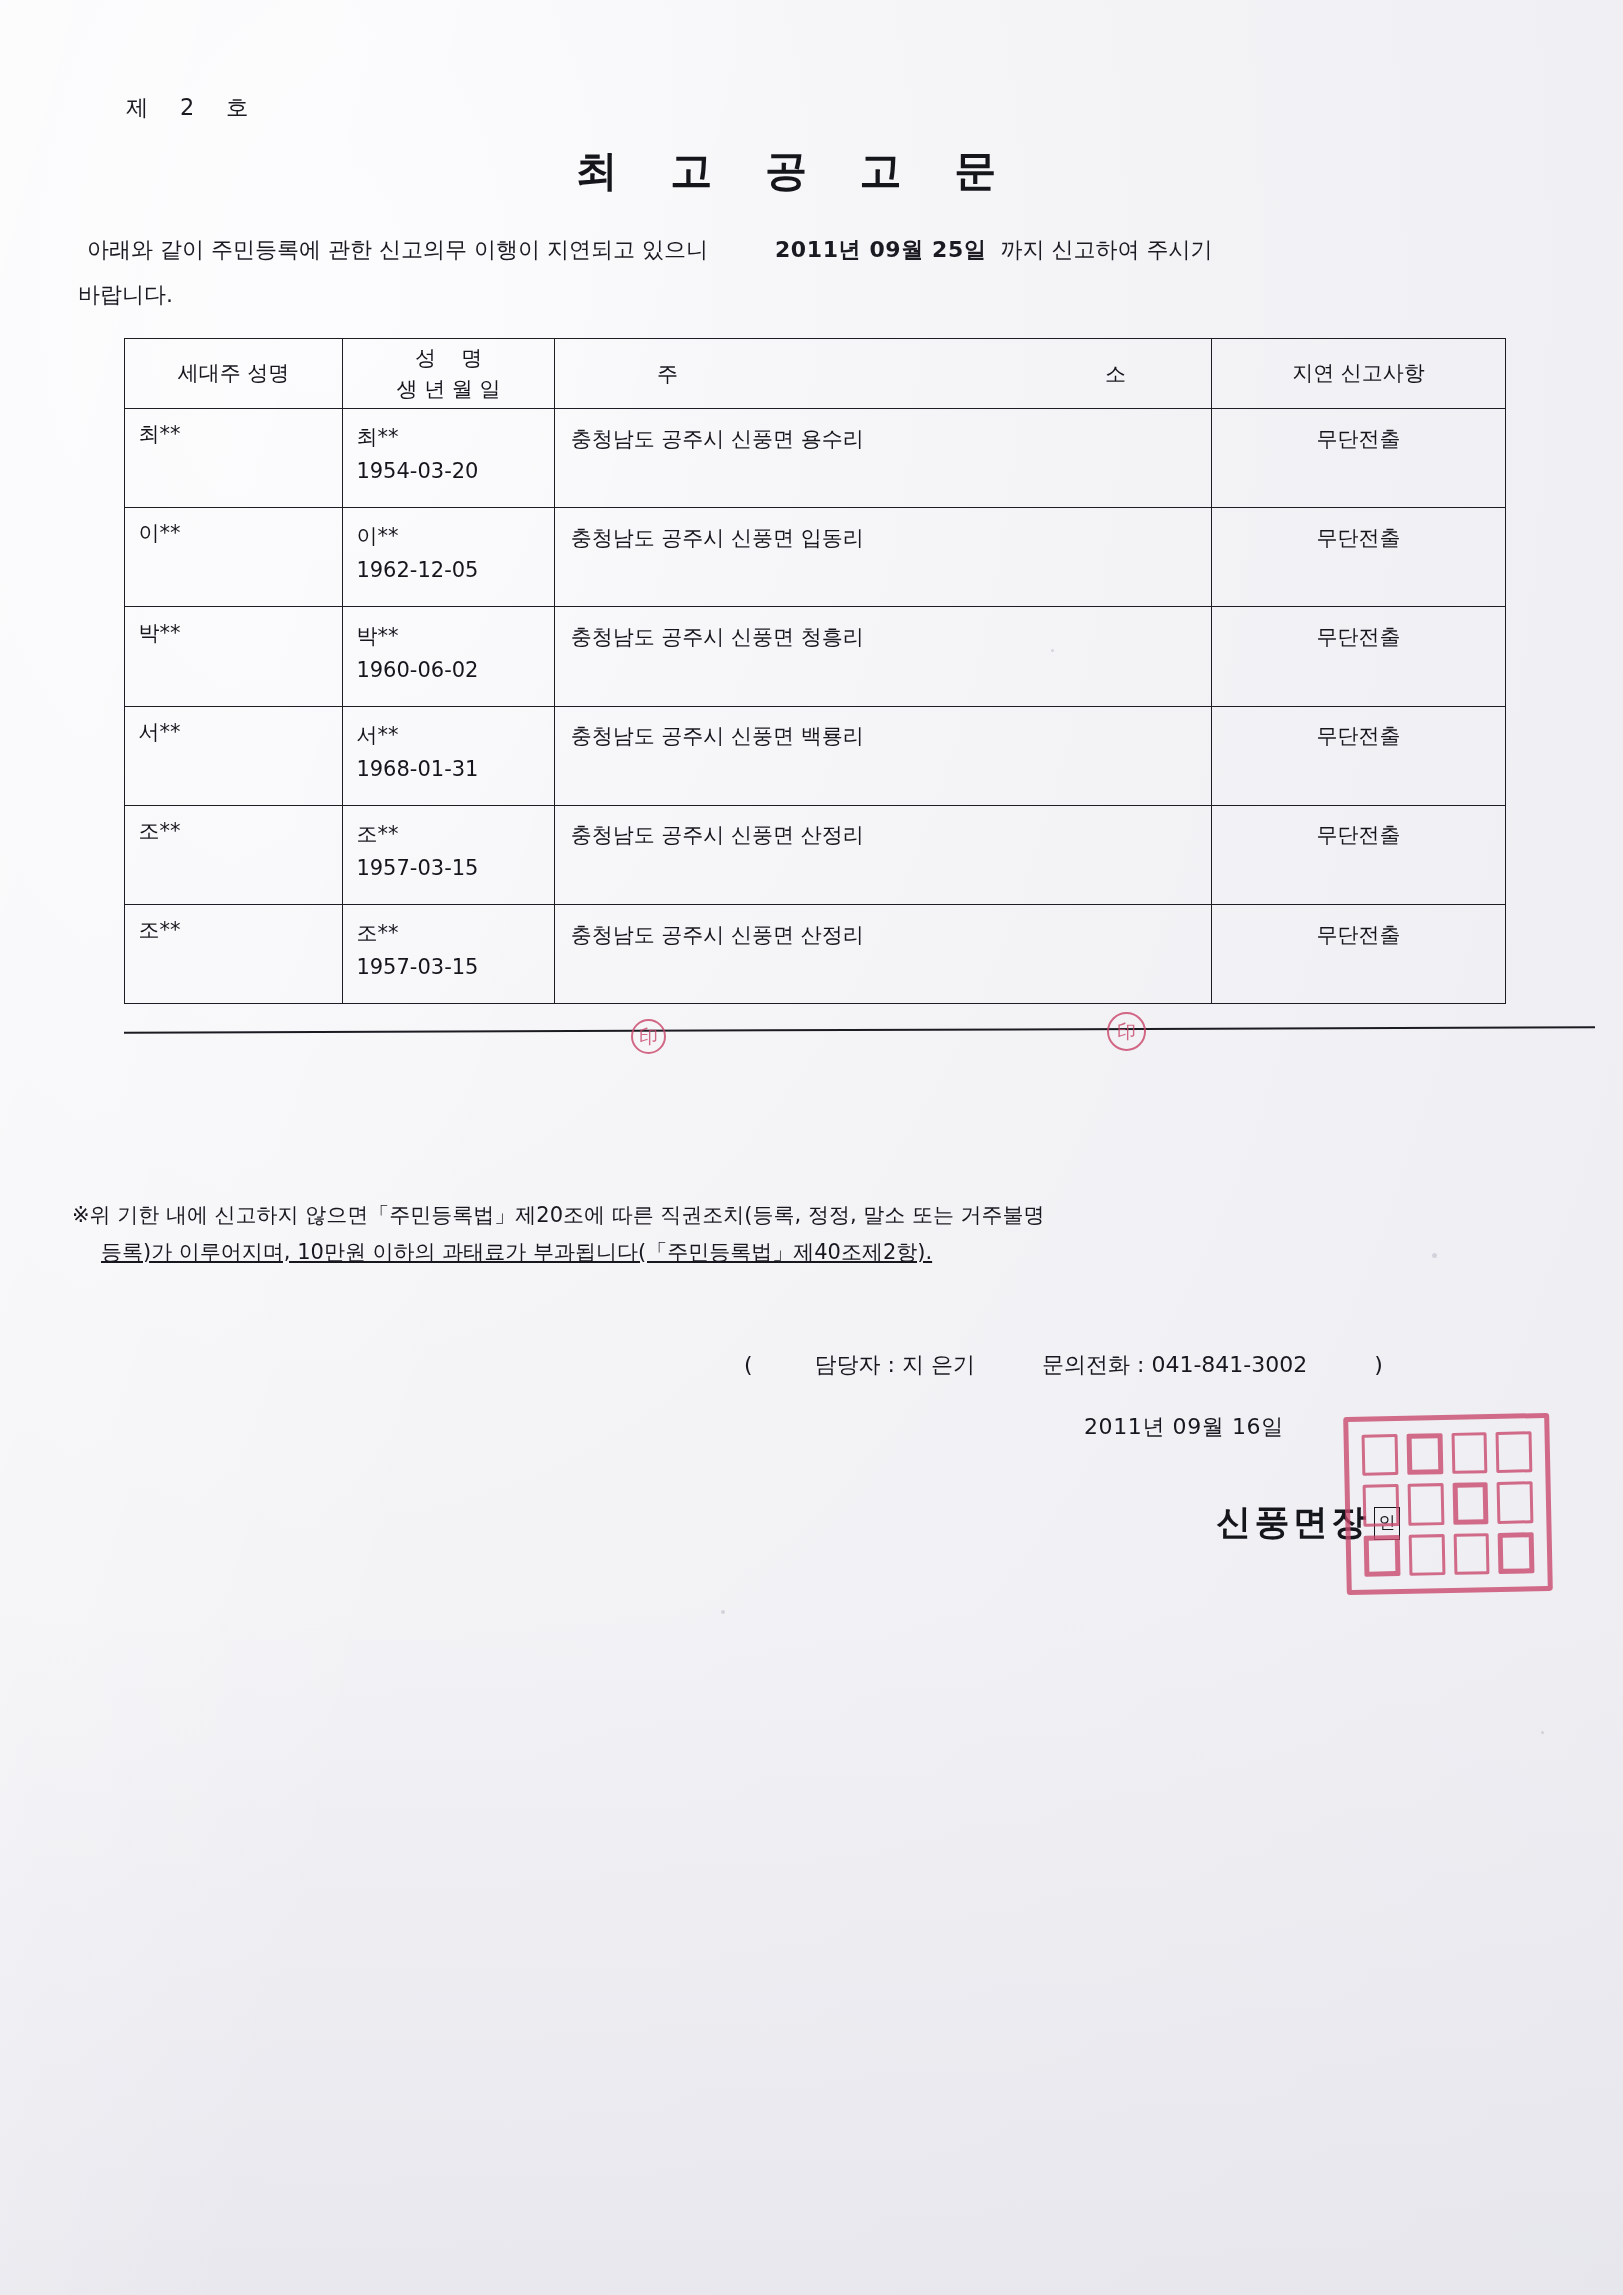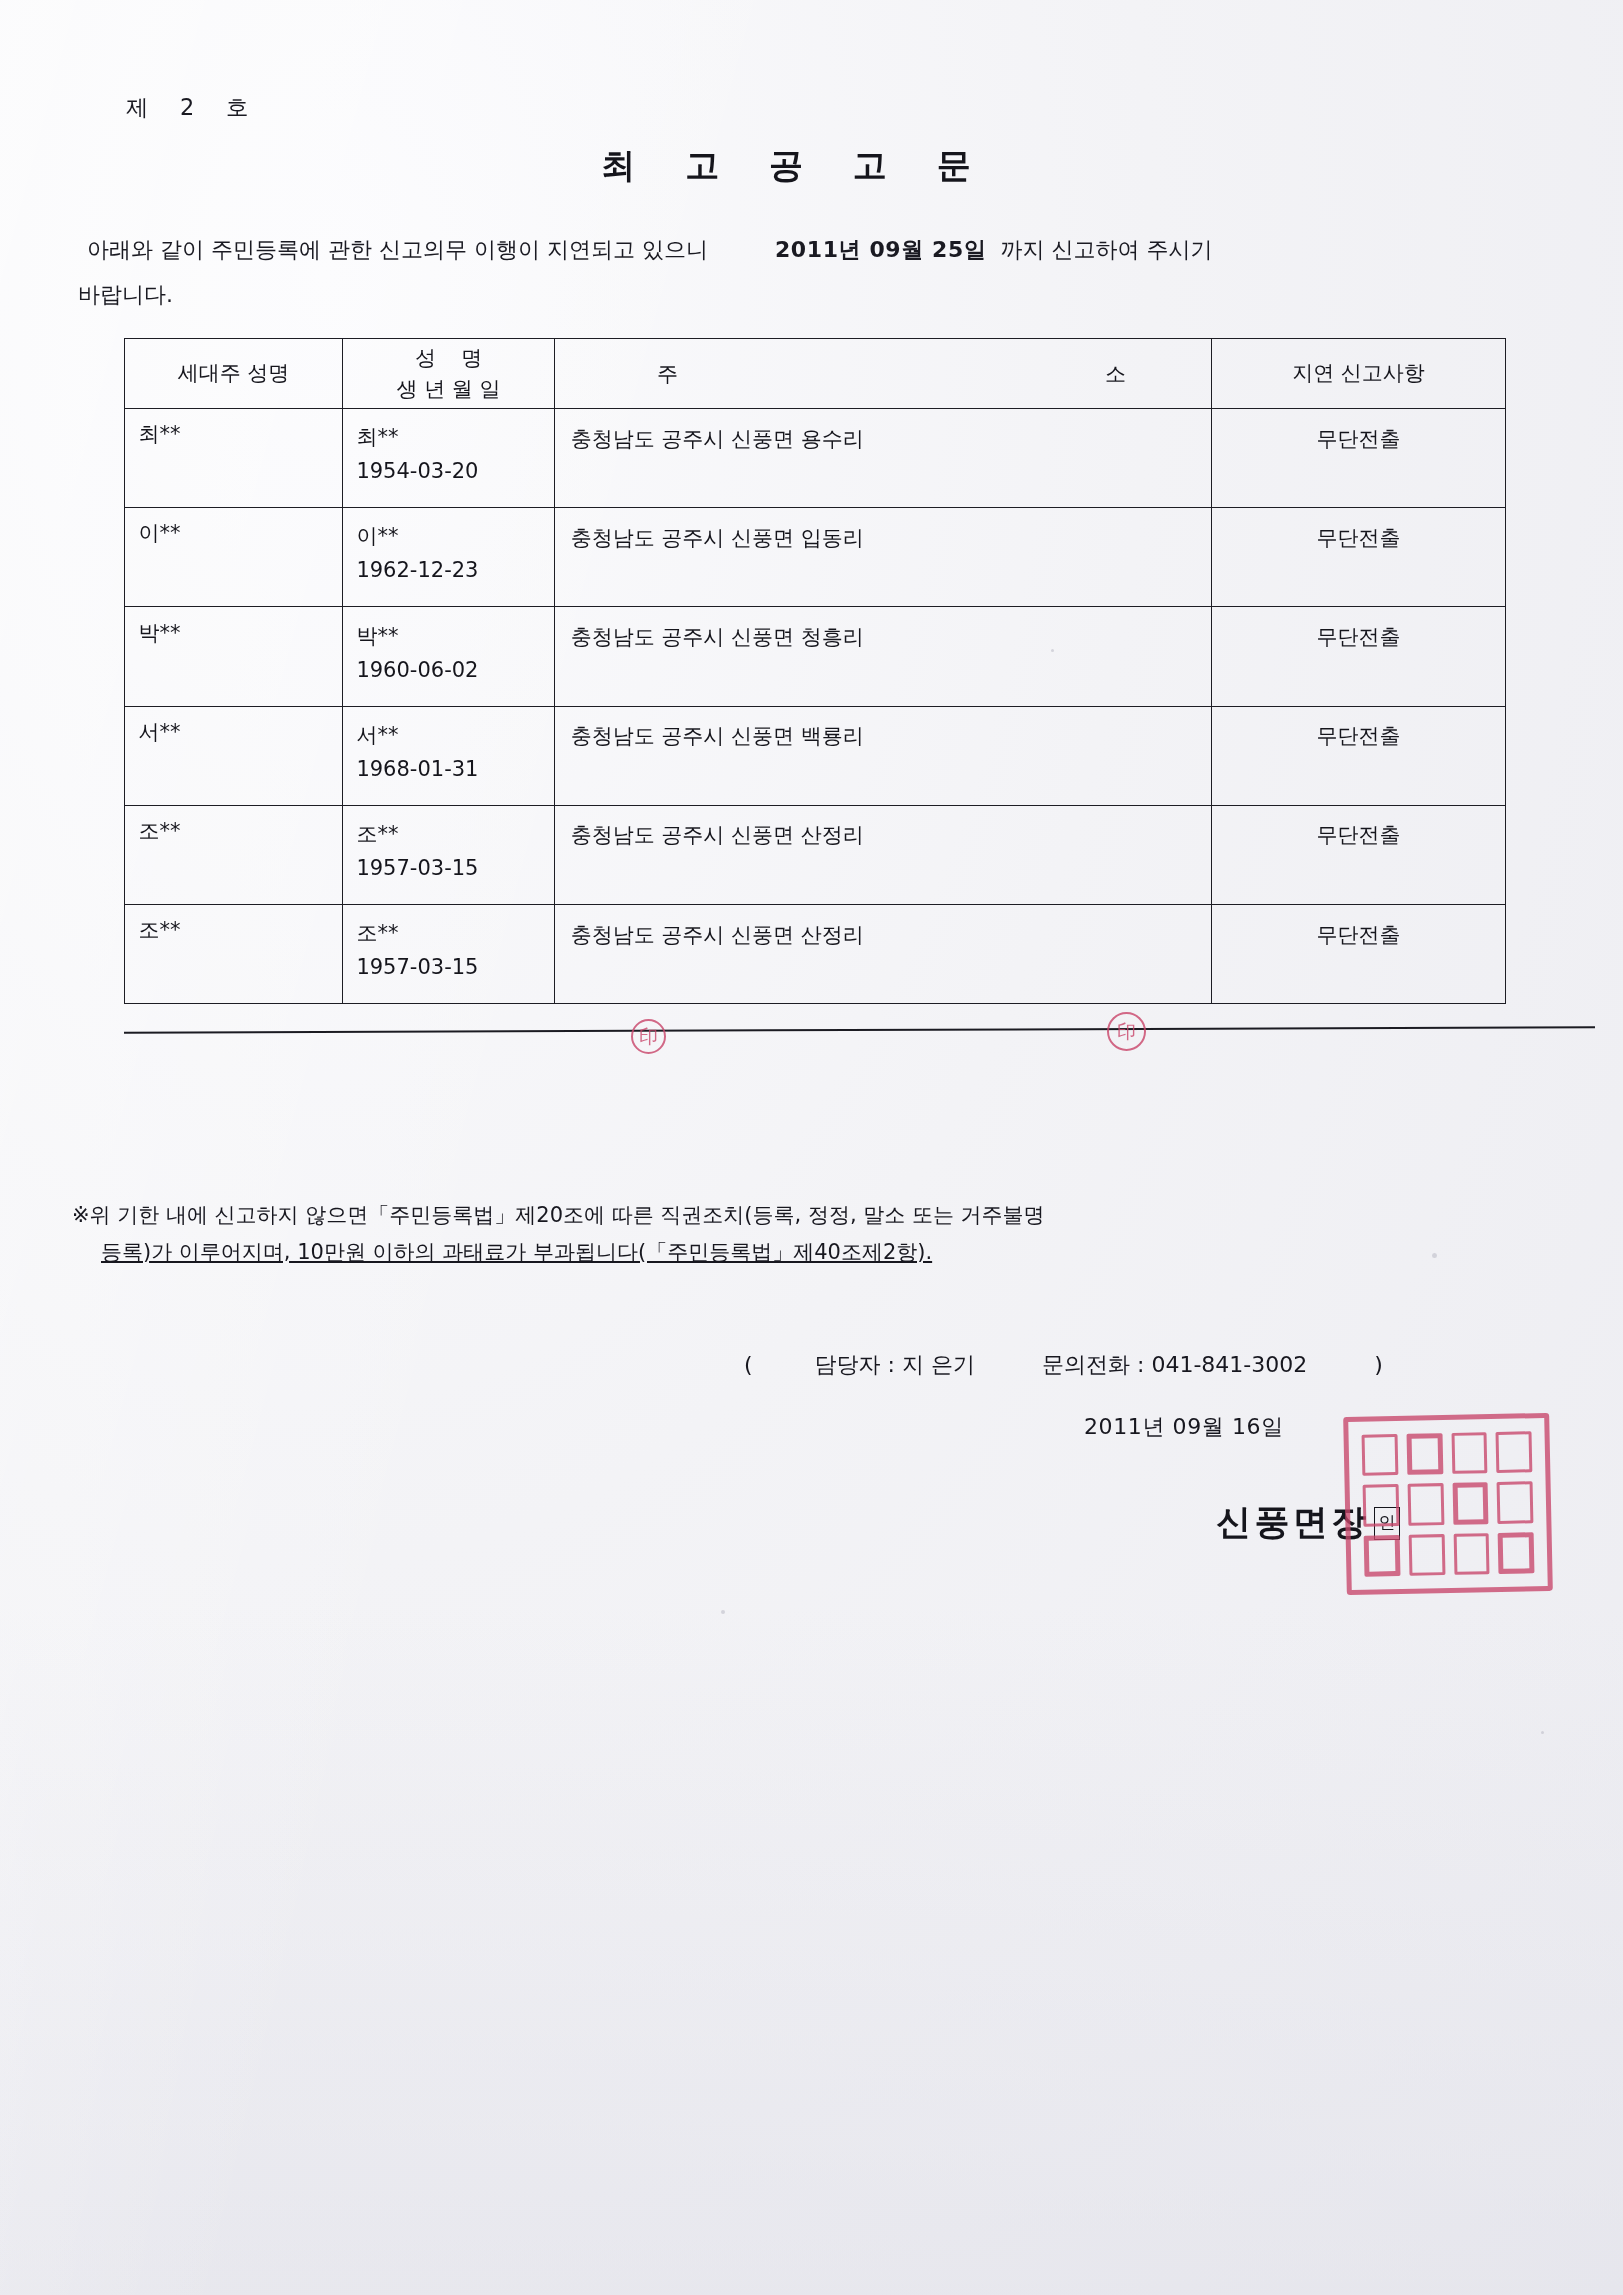--- a/index.html
+++ b/index.html
@@ -44,21 +44,21 @@
     font-size: 22.4px;
     letter-spacing: 12.3px;
     color: #1a1a22;
   }
   .doc-title {
     position: absolute;
     left: 0;
     top: 143px;
     width: 1572px;
     text-align: center;
-    font-size: 34px;
+    font-size: 42px;
     font-weight: bold;
     letter-spacing: 19px;
     color: #15151c;
     text-indent: 19px;
   }
 
   
   .intro-line1 {
     position: absolute;
     left: 87px;
@@ -305,21 +305,21 @@
             <div>최**</div>
             <div>1954-03-20</div>
           </td>
           <td class="addr">충청남도  공주시  신풍면  용수리</td>
           <td class="delay">무단전출</td>
         </tr>
         <tr>
           <td class="head-name">이**</td>
           <td class="name-dob">
             <div>이**</div>
-            <div>1962-12-23</div>
+            <div>1962-12-05</div>
           </td>
           <td class="addr">충청남도  공주시  신풍면  입동리</td>
           <td class="delay">무단전출</td>
         </tr>
         <tr>
           <td class="head-name">박**</td>
           <td class="name-dob">
             <div>박**</div>
             <div>1960-06-02</div>
           </td>

